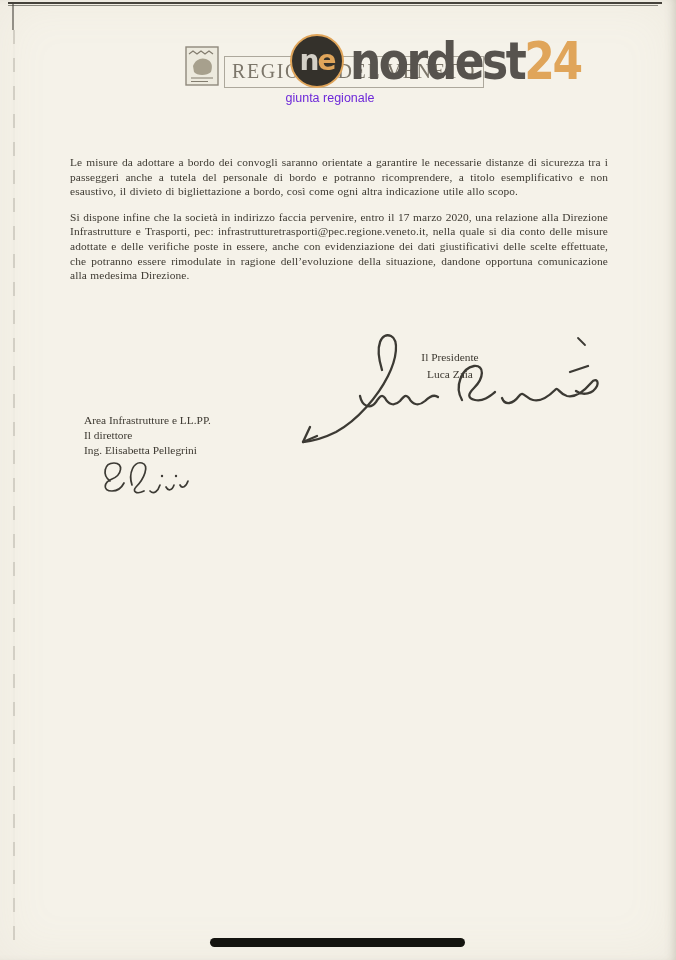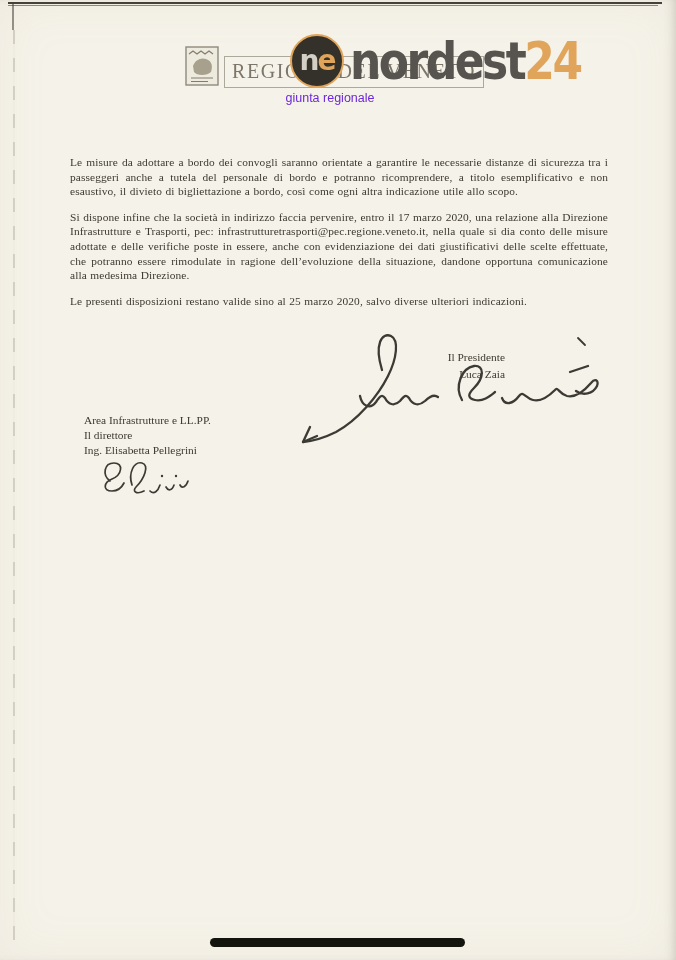--- a/index.html
+++ b/index.html
@@ -60,21 +60,21 @@
   .body-text{
     position:absolute;left:70px;top:119px;width:538px;
     font-size:11.4px;line-height:14.6px;text-align:justify;
     letter-spacing:.1px;word-spacing:.5px;margin-top:36px;
   }
   .body-text p{margin:0 0 11px 0;}
   .pec-link{}
   
   .president{
     position:absolute;left:395px;top:350px;width:110px;
-    text-align:right;font-size:11.4px;line-height:14px;
+    text-align:center;font-size:11.4px;line-height:14px;
   }
   .president .name{margin-top:3px;}
   .sig-zaia{position:absolute;left:286px;top:330px;z-index:2;}
   
   .director{
     position:absolute;left:84px;top:413px;
     font-size:11.4px;line-height:15px;
   }
   .sig-pellegrini{position:absolute;left:96px;top:455px;}
   
@@ -117,21 +117,20 @@
     <div class="wm-text">
       <span>nordest</span><span class="suffix">24</span>
     </div>
   </div>
 
   <div class="body-text">
     <p>Le misure da adottare a bordo dei convogli saranno orientate a garantire le necessarie distanze di sicurezza tra i passeggeri anche a tutela del personale di bordo e potranno ricomprendere, a titolo esemplificativo e non esaustivo, il divieto di bigliettazione a bordo, così come ogni altra indicazione utile allo scopo.</p>
     <p>
       <span>Si dispone infine che la società in indirizzo faccia pervenire, entro il 17 marzo 2020, una relazione alla Direzione Infrastrutture e Trasporti, pec: </span><span class="pec-link">infrastrutturetrasporti@pec.regione.veneto.it</span><span>, nella quale si dia conto delle misure adottate e delle verifiche poste in essere, anche con evidenziazione dei dati giustificativi delle scelte effettuate, che potranno essere rimodulate in ragione dell’evoluzione della situazione, dandone opportuna comunicazione alla medesima Direzione.</span>
     </p>
-    <p>Le presenti disposizioni restano valide sino al 25 marzo 2020, salvo diverse ulteriori indicazioni.</p>
   </div>
 
   <div class="president">
     <div>Il Presidente</div>
     <div class="name">Luca Zaia</div>
   </div>
 
   <div class="sig-zaia">
     <svg width="322" height="122" viewBox="0 0 322 122" fill="none" stroke="#3c3a34" stroke-width="2.3" stroke-linecap="round">
       <path d="M96,40 C88,14 96,2 105,6 C113,10 111,28 102,46 C92,66 72,90 50,102 C38,108 27,111 17,112"></path>

